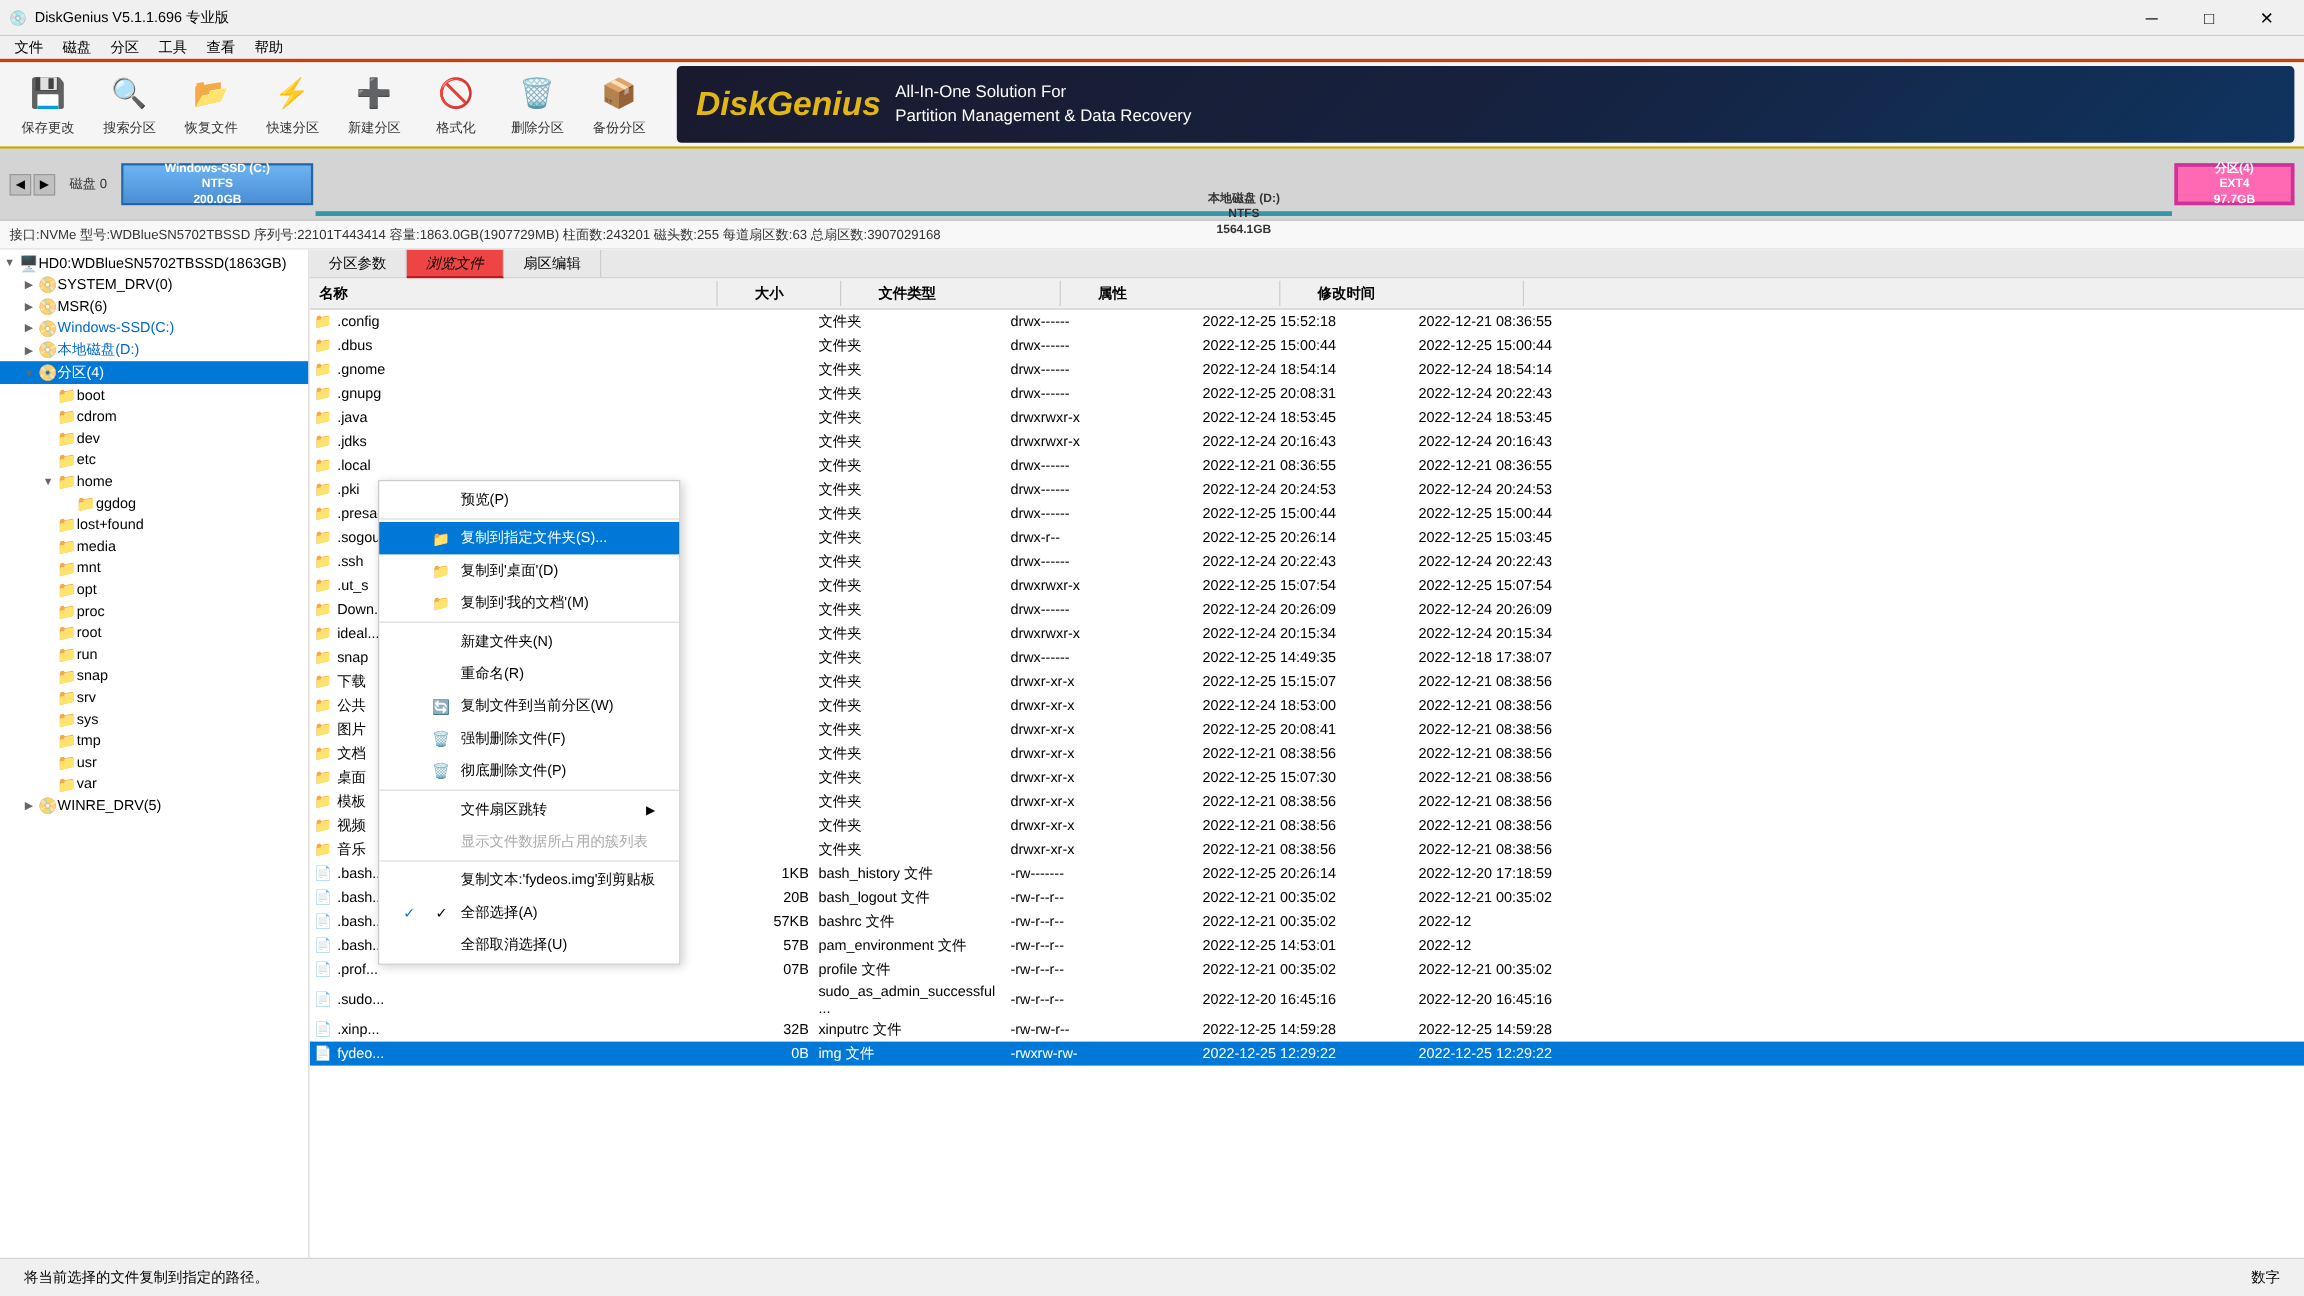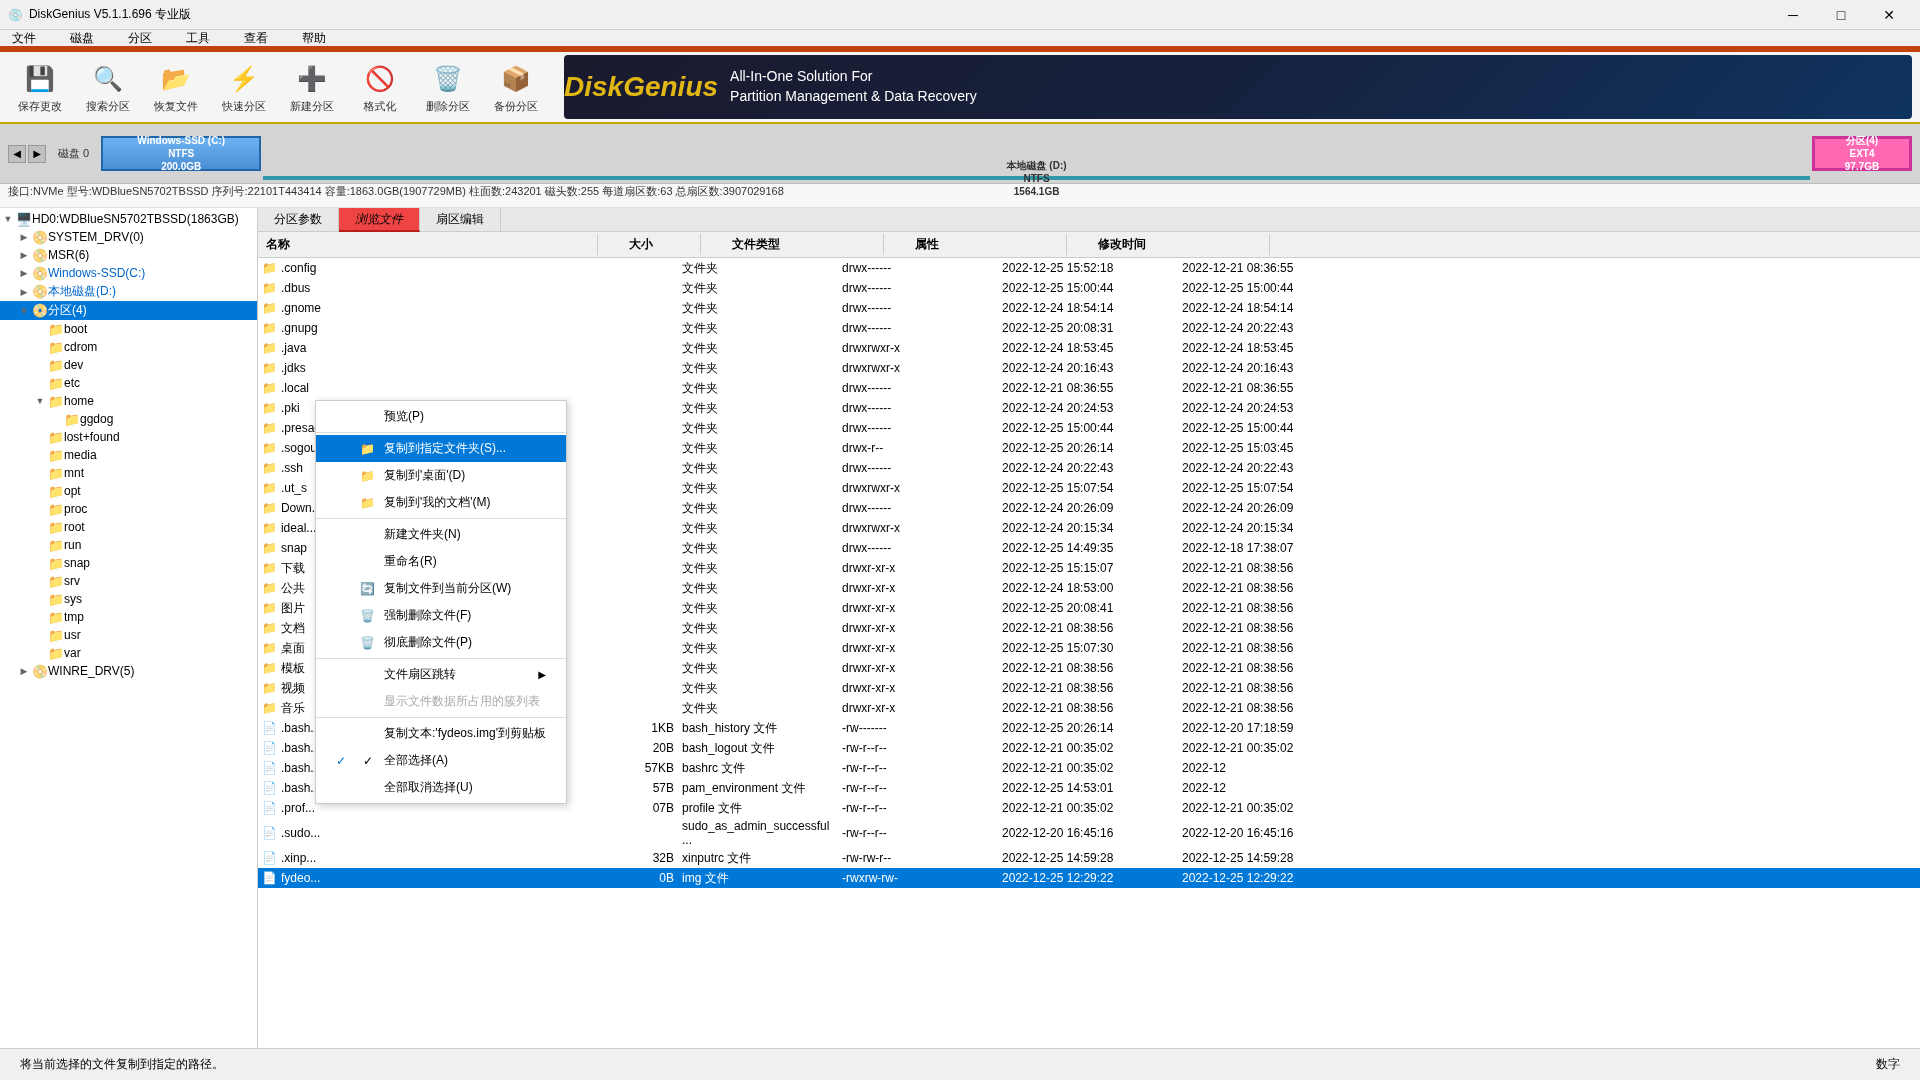--- a/index.html
+++ b/index.html
@@ -5,44 +5,44 @@
     * { margin: 0; padding: 0; box-sizing: border-box; }
     body { width: 1920px; height: 1080px; overflow: hidden; font-family: 'Microsoft YaHei', SimSun, sans-serif; font-size: 12px; background: #f0f0f0; }
 
     
     #titlebar { height: 30px; background: #f0f0f0; display: flex; align-items: center; justify-content: space-between; padding: 0 8px; border-bottom: 1px solid #ccc; }
     #titlebar-left { display: flex; align-items: center; gap: 6px; font-size: 12px; }
     #titlebar-controls { display: flex; gap: 2px; }
     .title-btn { width: 46px; height: 30px; border: none; background: transparent; cursor: pointer; font-size: 14px; display: flex; align-items: center; justify-content: center; }
 
     
-    #menubar { height: 22px; background: #f0f0f0; display: flex; align-items: center; padding: 0 4px; border-bottom: 6px solid #c2410c; gap: 18px; }
+    #menubar { height: 22px; background: #f0f0f0; display: flex; align-items: center; padding: 0 4px; border-bottom: 3px solid #c2410c; gap: 0; }
     .menu-item { padding: 2px 8px; cursor: pointer; font-size: 12px; }
 
     
     #toolbar { height: 72px; background: #f5f5f5; display: flex; align-items: center; padding: 4px 8px; border-bottom: 2px solid #c8a800; gap: 4px; }
     .tool-btn { display: flex; flex-direction: column; align-items: center; justify-content: center; width: 64px; height: 64px; border: none; background: transparent; cursor: pointer; gap: 2px; font-size: 11px; color: #333; }
     .tool-icon { width: 36px; height: 36px; display: flex; align-items: center; justify-content: center; font-size: 24px; }
-    #toolbar-brand { margin-left: 12px; flex: 1; display: flex; align-items: center; background: linear-gradient(135deg, #1a1a2e 0%, #16213e 50%, #0f3460 100%); height: 64px; border-radius: 4px; padding: 8px 0; }
+    #toolbar-brand { margin-left: 12px; flex: 1; display: flex; align-items: center; background: linear-gradient(135deg, #1a1a2e 0%, #16213e 50%, #0f3460 100%); height: 64px; border-radius: 4px; padding: 8px 16px; }
     #brand-logo { color: #e2b714; font-size: 28px; font-weight: bold; font-style: italic; }
     #brand-text { color: white; font-size: 14px; margin-left: 12px; line-height: 1.4; }
 
     
     #diskmap { height: 60px; background: #d4d4d4; display: flex; align-items: center; padding: 4px 8px; gap: 4px; border-bottom: 1px solid #bbb; }
     .nav-arrows { display: flex; gap: 2px; }
     .nav-arrow { width: 18px; height: 18px; background: #c0c0c0; border: 1px solid #999; cursor: pointer; display: flex; align-items: center; justify-content: center; font-size: 10px; }
     .disk-label { font-size: 11px; color: #333; margin-right: 4px; writing-mode: horizontal-tb; }
     .disk-partitions { display: flex; flex: 1; height: 35px; gap: 2px; }
     .partition-block { display: flex; flex-direction: column; align-items: center; justify-content: center; border: 2px solid #888; font-size: 10px; line-height: 1.3; }
     .partition-ntfs-c { background: linear-gradient(to bottom, #6db3f2, #4a8fd4); border-color: #2266aa; color: white; flex: 0 0 160px; }
     .partition-ntfs-d { background: linear-gradient(to bottom, #a8d8ea, #70b8d0); border-color: #3399aa; color: #333; flex: 1; margin-top: 40px; }
     .partition-ext4 { background: #ff69b4; border: 3px solid #cc3399; color: white; flex: 0 0 100px; }
 
     
-    #diskinfo { height: 24px; background: #f8f8f8; display: flex; padding: 0 8px; font-size: 11px; color: #333; border-bottom: 1px solid #ddd; }
+    #diskinfo { height: 24px; background: #f8f8f8; display: flex; align-items: center; padding: 0 8px; font-size: 11px; color: #333; border-bottom: 1px solid #ddd; }
 
     
     #main { display: flex; height: calc(1080px - 30px - 22px - 72px - 60px - 24px - 32px); }
 
     
     #treepanel { width: 258px; background: white; border-right: 1px solid #ccc; overflow-y: auto; padding: 2px 0; }
     .tree-item { display: flex; align-items: center; padding: 1px 0; cursor: pointer; white-space: nowrap; overflow: hidden; }
     .tree-item.selected { background: #0078d7; color: white; }
     .tree-expand { width: 16px; text-align: center; font-size: 9px; color: #666; flex-shrink: 0; }
     .tree-icon { width: 16px; height: 16px; flex-shrink: 0; display: flex; align-items: center; justify-content: center; font-size: 13px; }

